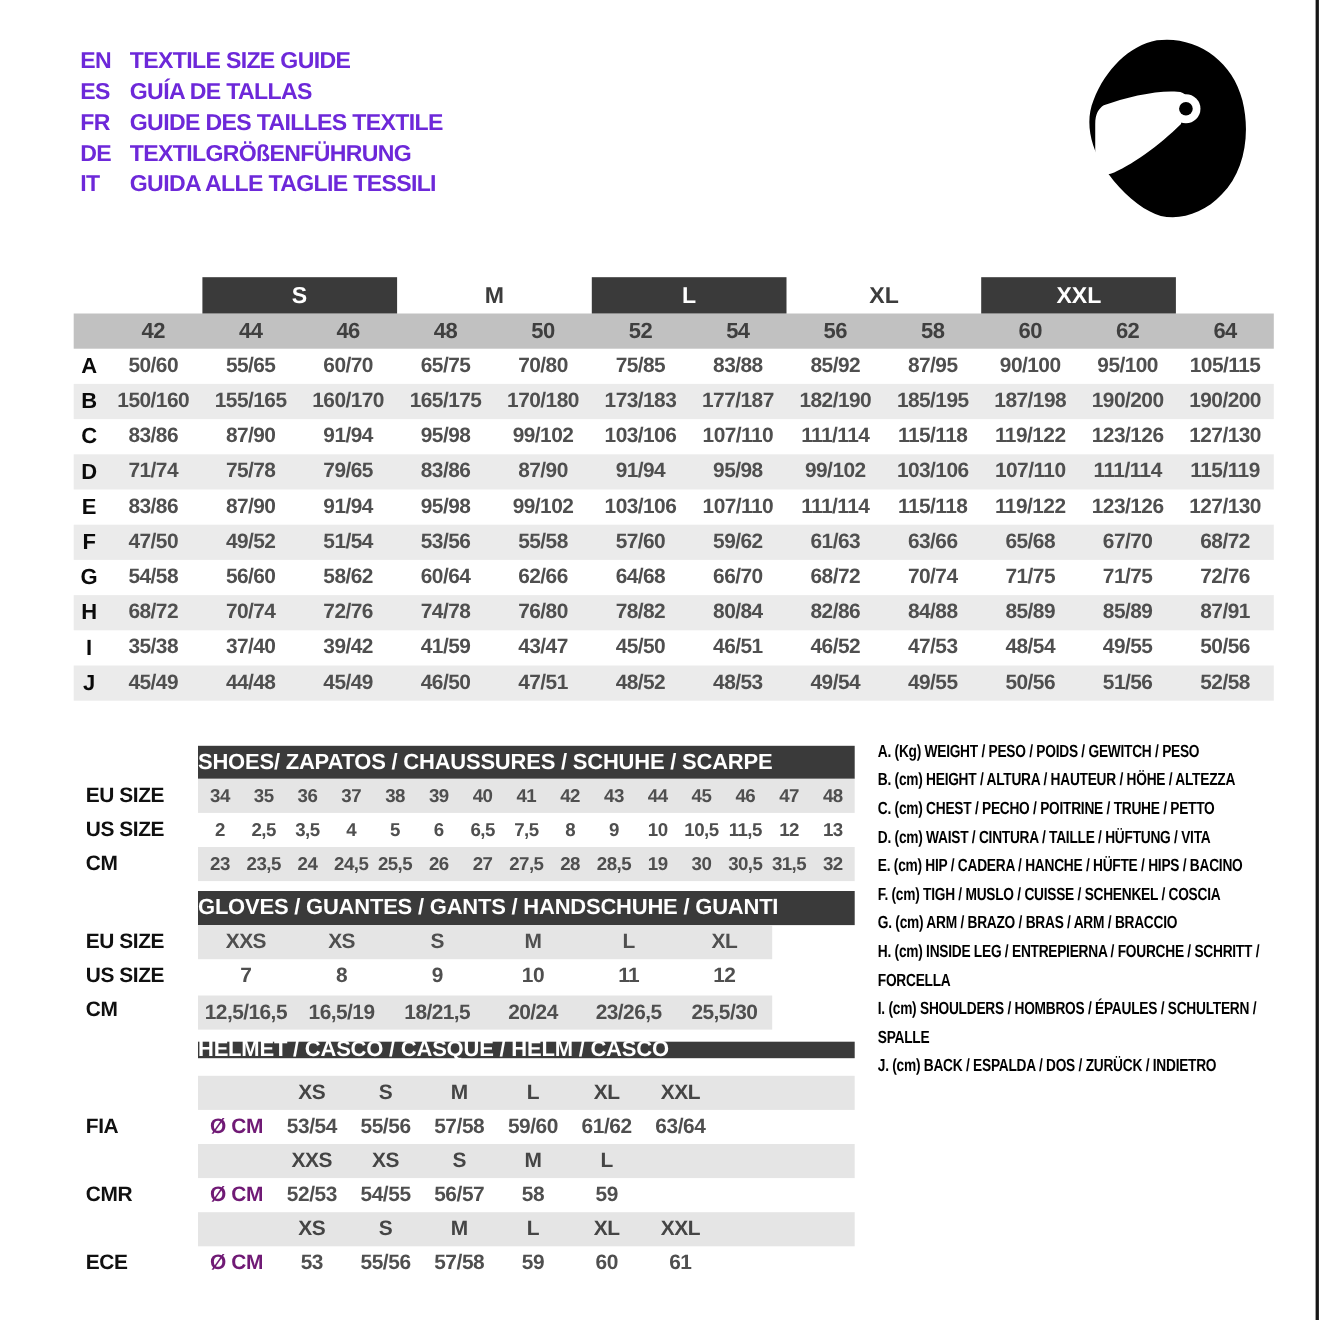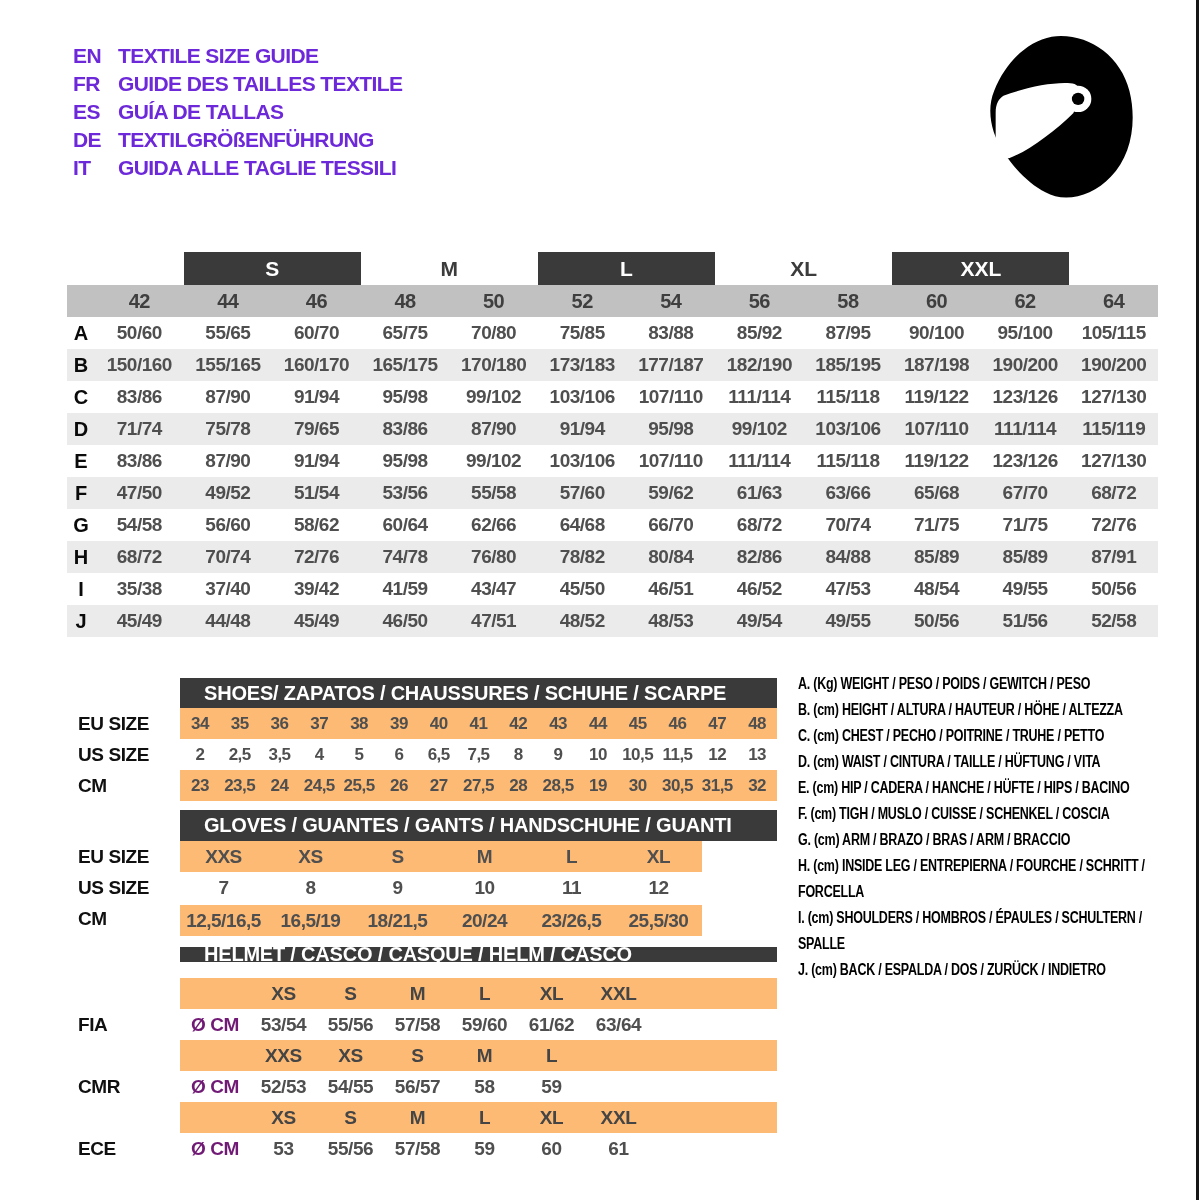--- a/index.html
+++ b/index.html
@@ -30,30 +30,30 @@
   .band-xxl{grid-column:11 / span 2;}
   .num-row{height:32px;background:#c1c1c1;align-items:center;}
   .num-cell{text-align:center;font-size:20px;color:#3f3f3f;letter-spacing:-0.5px;}
   .trow{height:32px;align-items:center;}
   .main-rows > div:nth-of-type(even){background:#ebebeb;}
   .cell-letter{text-align:center;font-size:20px;color:#0a0a0a;}
   .cell-val{text-align:center;font-size:19px;color:#4f4f4f;letter-spacing:-0.5px;white-space:nowrap;}
 
   
   .sec-title{position:absolute;left:180px;width:597px;background:#3a3a3a;color:#fff;
-             display:flex;align-items:center;padding-left:24px;box-sizing:border-box;
+             display:flex;align-items:center;padding-left:0;box-sizing:border-box;
              font-size:20px;letter-spacing:-0.2px;white-space:nowrap;}
   .side-label{position:absolute;left:78px;height:31px;display:flex;align-items:center;
               font-size:19px;color:#101010;letter-spacing:-0.4px;}
 
   
   .shoes-row{position:absolute;left:180px;width:597px;height:31px;display:grid;
              grid-template-columns:repeat(15,1fr);align-items:center;}
   .shoes-row .vcell{font-size:17px;}
-  .gray{background:#fdba74;}
+  .gray{background:#e5e5e5;}
   .vcell{text-align:center;font-size:19px;color:#4f4f4f;letter-spacing:-0.5px;white-space:nowrap;}
 
   
   .gloves-row{position:absolute;left:180px;width:522px;height:31px;display:grid;
               grid-template-columns:repeat(6,1fr);align-items:center;}
 
   
   .helm-row{position:absolute;left:180px;width:597px;height:31px;display:grid;
             grid-template-columns:70px repeat(6,67px) 1fr;align-items:center;}
   .hcell{text-align:center;font-size:19px;color:#4f4f4f;letter-spacing:-0.4px;white-space:nowrap;}
@@ -71,27 +71,27 @@
 <div class="page">
 
   <div class="langs">
 
       <div class="lang-row">
         <span class="lang-code">EN</span>
         <span class="lang-label">TEXTILE SIZE GUIDE</span>
       </div>
 
       <div class="lang-row">
+        <span class="lang-code">ES</span>
+        <span class="lang-label">GUÍA DE TALLAS</span>
+      </div>
+
+      <div class="lang-row">
         <span class="lang-code">FR</span>
         <span class="lang-label">GUIDE DES TAILLES TEXTILE</span>
-      </div>
-
-      <div class="lang-row">
-        <span class="lang-code">ES</span>
-        <span class="lang-label">GUÍA DE TALLAS</span>
       </div>
 
       <div class="lang-row">
         <span class="lang-code">DE</span>
         <span class="lang-label">TEXTILGRÖßENFÜHRUNG</span>
       </div>
 
       <div class="lang-row">
         <span class="lang-code">IT</span>
         <span class="lang-label">GUIDA ALLE TAGLIE TESSILI</span>

